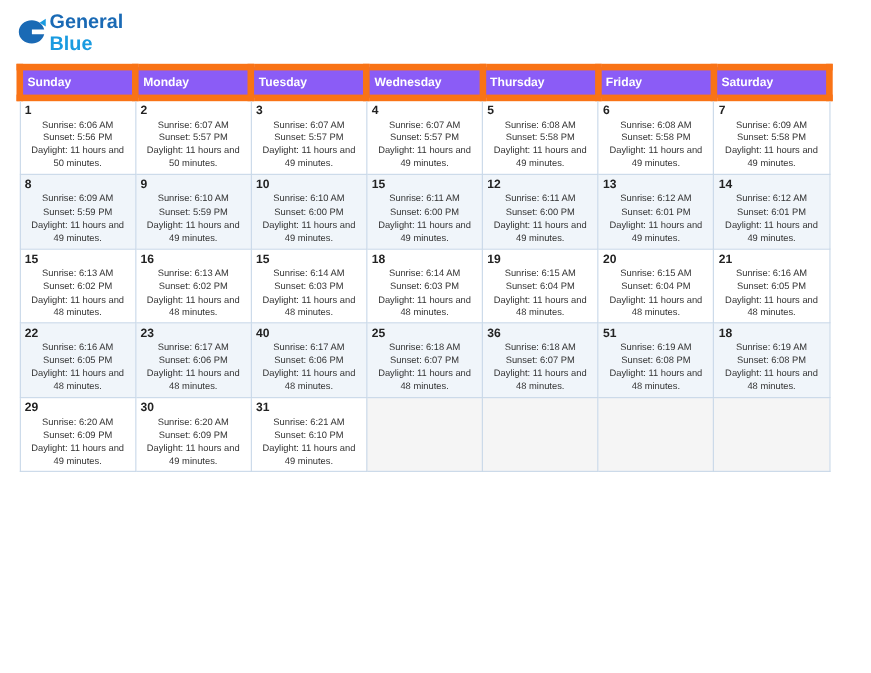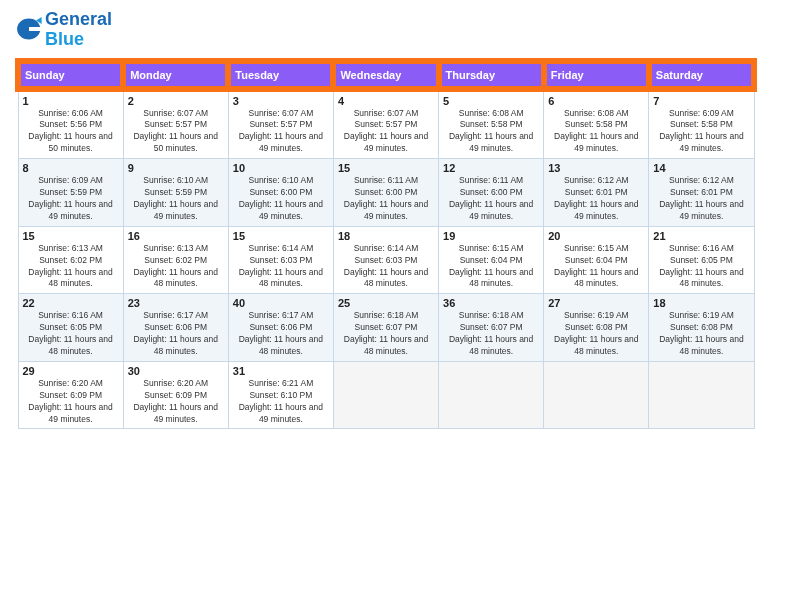--- a/index.html
+++ b/index.html
@@ -340,21 +340,21 @@
       </td>
           <td>
         <span class="day-num">36</span>
         <div class="day-info">
           Sunrise: 6:18 AM<br>
           Sunset: 6:07 PM<br>
           Daylight: 11 hours and 48 minutes.
         </div>
       </td>
           <td>
-        <span class="day-num">27</span>
+        <span class="day-num">51</span>
         <div class="day-info">
           Sunrise: 6:19 AM<br>
           Sunset: 6:08 PM<br>
           Daylight: 11 hours and 48 minutes.
         </div>
       </td>
           <td>
         <span class="day-num">18</span>
         <div class="day-info">
           Sunrise: 6:19 AM<br>

